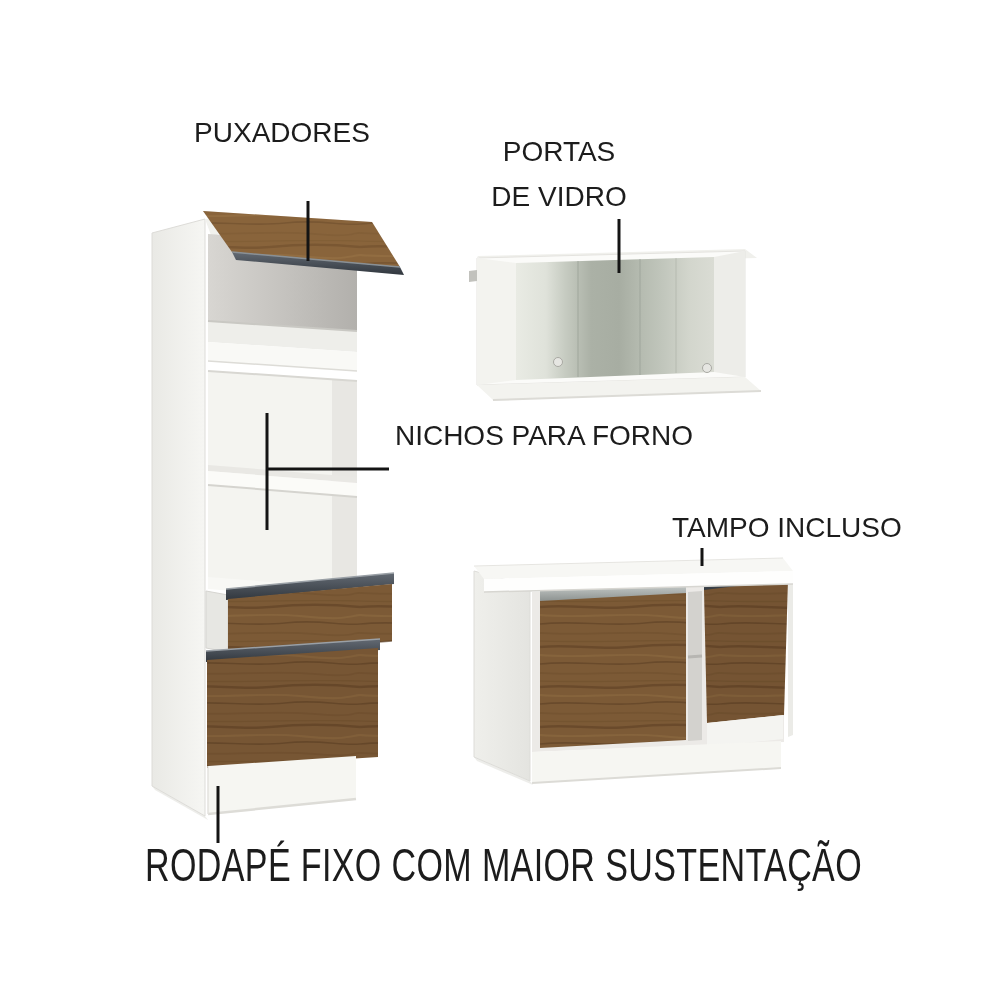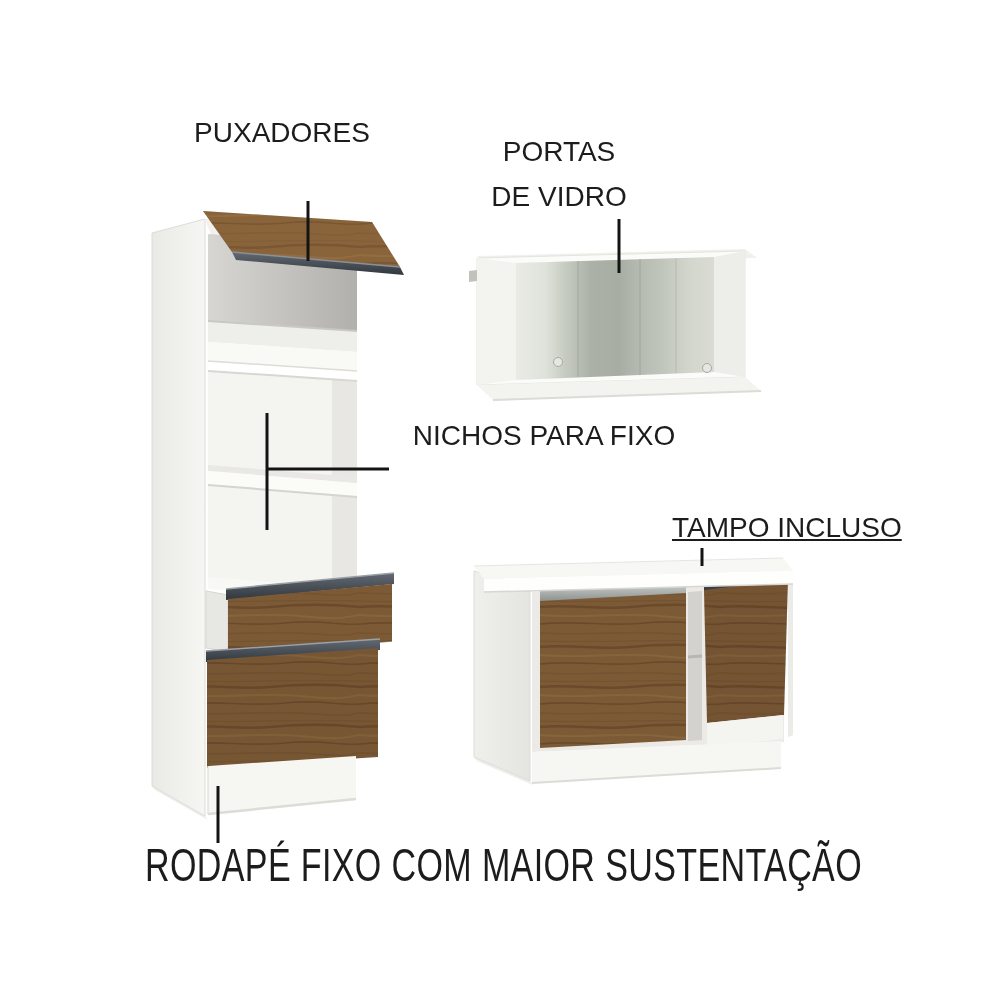--- a/index.html
+++ b/index.html
@@ -18,21 +18,21 @@
     font-size: 28px;
     line-height: 45px;
     text-align: center;
     color: #1c1c1c;
     white-space: nowrap;
     z-index: 5;
   }
   #label-handles     { left: 122px; top: 110px; width: 320px; }
   #label-glass-doors { left: 429px; top: 129px; width: 260px; }
   #label-niches      { left: 364px; top: 413px; width: 360px; }
-  #label-countertop  { left: 672px; top: 505px; text-align: left; text-decoration: underline; }
+  #label-countertop  { left: 672px; top: 505px; text-align: left; }
   #label-baseboard   {
     left: 145px; top: 841px;
     font-size: 46px; line-height: 48px;
     text-align: left;
     transform: scaleX(0.74);
     transform-origin: left top;
     letter-spacing: 0.5px;
   }
 </style>
 </head>
@@ -180,21 +180,21 @@
   <div class="label" id="label-handles">
     <div>PUXADORES</div>
   </div>
 
   <div class="label" id="label-glass-doors">
     <div>PORTAS</div>
     <div>DE VIDRO</div>
   </div>
 
   <div class="label" id="label-niches">
-    <div>NICHOS PARA FIXO</div>
+    <div>NICHOS PARA FORNO</div>
   </div>
 
   <div class="label" id="label-countertop">
     <div>TAMPO INCLUSO</div>
   </div>
 
   <div class="label" id="label-baseboard">
     <div>RODAPÉ FIXO COM MAIOR SUSTENTAÇÃO</div>
   </div>
 

